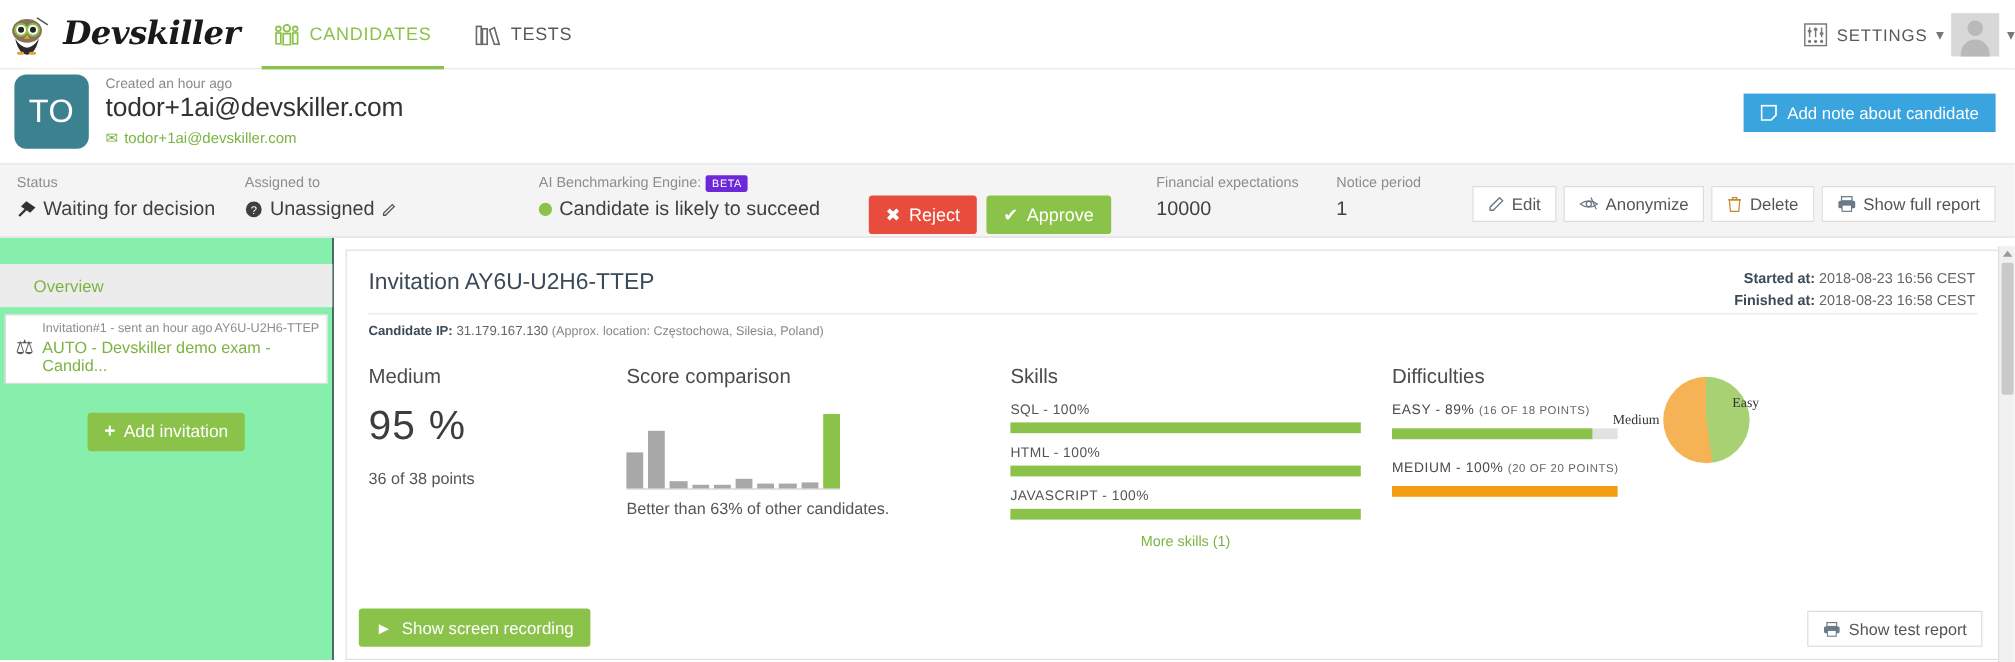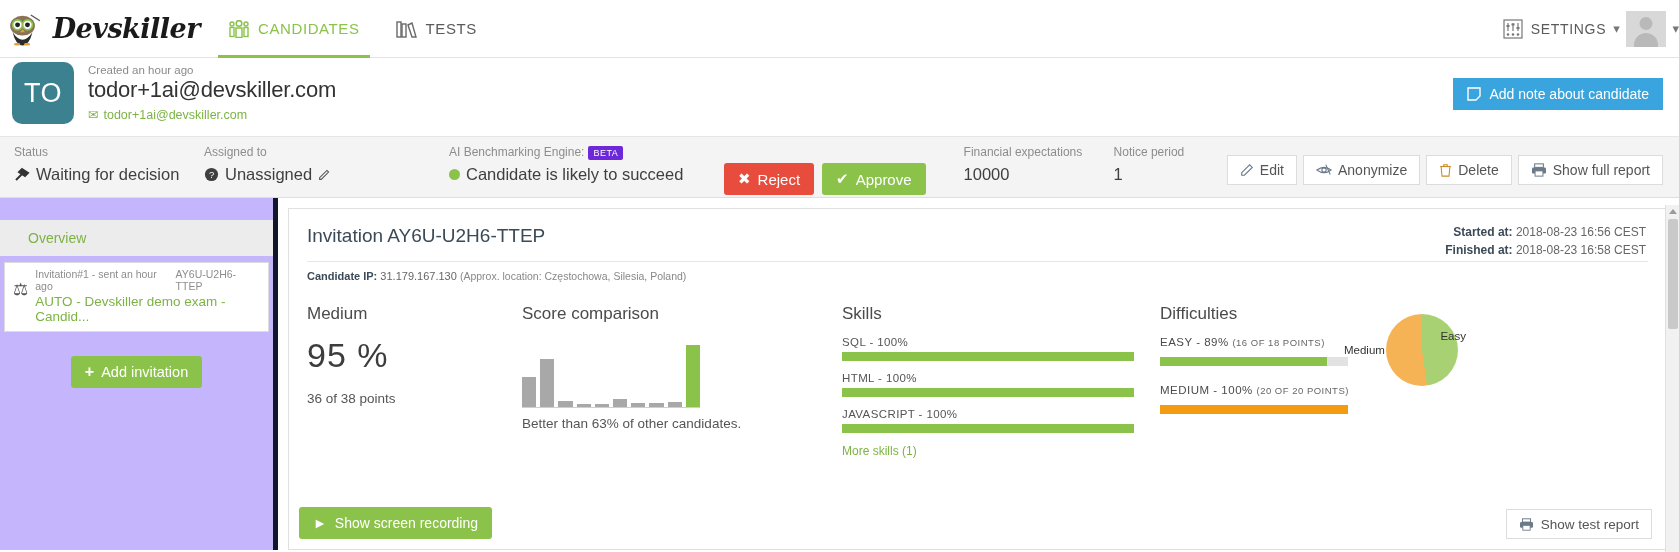--- a/index.html
+++ b/index.html
@@ -92,21 +92,21 @@
   .btn-approve { background: #8bc34a; }
   .action-btns { display: flex; position: absolute; right: 16px; top: 18px; }
   .abtn {
     height: 30px; background: #fff; border: 1px solid #dcdcdc; font-size: 14px;
     color: #555; padding: 0 12px; display: flex; align-items: center; gap: 6px;
     cursor: pointer; margin-left: 6px; font-family: inherit;
   }
 
   
   .body-area { display: flex; height: 352px; background: #fff; }
-  .sidebar { width: 278px; background: #c4b5fd; border-right: 5px solid #0f172a; padding-top: 22px; }
+  .sidebar { width: 278px; background: #86efac; border-right: 1px solid #0f172a; padding-top: 22px; }
   .overview-row {
     background: #ececec; height: 36px; display: flex; align-items: center;
     padding-left: 28px; color: #7db343; font-size: 14px; cursor: pointer;
   }
   .inv-card {
     margin: 6px 4px 0 4px; border: 1px solid #dcdcdc; background: #fff;
     padding: 5px 6px 7px 8px; display: flex; gap: 7px; cursor: pointer;
   }
   .inv-icon { font-size: 17px; color: #555; line-height: 1; padding-top: 13px; }
   .inv-top { display: flex; justify-content: space-between; font-size: 10.5px; color: #8d8d8d; }
@@ -145,28 +145,28 @@
   .histo { height: 62px; display: flex; align-items: flex-end; gap: 4px; margin-top: 22px;
            border-bottom: 1px solid #cfcfcf; width: 178px; }
   .hbar { width: 16px; background: #a8a8a8; }
   .hbar.hl { background: #8bc34a; }
   .comp-text { font-size: 13.5px; color: #555; margin-top: 8px; }
 
   .skill-item { margin-bottom: 11px; }
   .skill-label { font-size: 11.5px; color: #555; letter-spacing: 0.4px; margin-bottom: 4px; }
   .bar-track { height: 9px; background: #e2e2e2; width: 292px; }
   .bar-fill { height: 9px; background: #8bc34a; }
-  .more-skills { text-align: left; font-size: 12px; color: #7db343; margin-top: 9px; width: 292px; cursor: pointer; }
+  .more-skills { text-align: center; font-size: 12px; color: #7db343; margin-top: 9px; width: 292px; cursor: pointer; }
 
   .diff-label { font-size: 11.5px; color: #4b4b4b; letter-spacing: 0.5px; line-height: 1.9; }
   .diff-label .pts { font-size: 9.5px; color: #666; letter-spacing: 0.5px; }
   .diff-track { height: 9px; background: #e2e2e2; width: 188px; margin-top: 3px; margin-bottom: 14px; }
   .diff-fill { height: 9px; }
 
-  .pie-wrap { position: relative; margin-left: 26px; margin-top: 10px; }
+  .pie-wrap { position: relative; margin-left: 26px; margin-top: 10px; font-family: Liberation Serif, serif; }
   .pie { width: 72px; height: 72px; border-radius: 50%;
     background: conic-gradient(#a8d174 0deg 172deg, #f5b355 172deg 360deg); }
   .pie-lab { position: absolute; font-size: 11.5px; color: #333; }
 
   .btn-rec {
     position: absolute; left: 10px; bottom: 10px; background: #8bc34a; color: #fff;
     border: none; height: 32px; padding: 0 14px; font-size: 14px; cursor: pointer;
     display: flex; align-items: center; gap: 8px; border-radius: 3px; font-family: inherit;
   }
   .btn-testrep {

